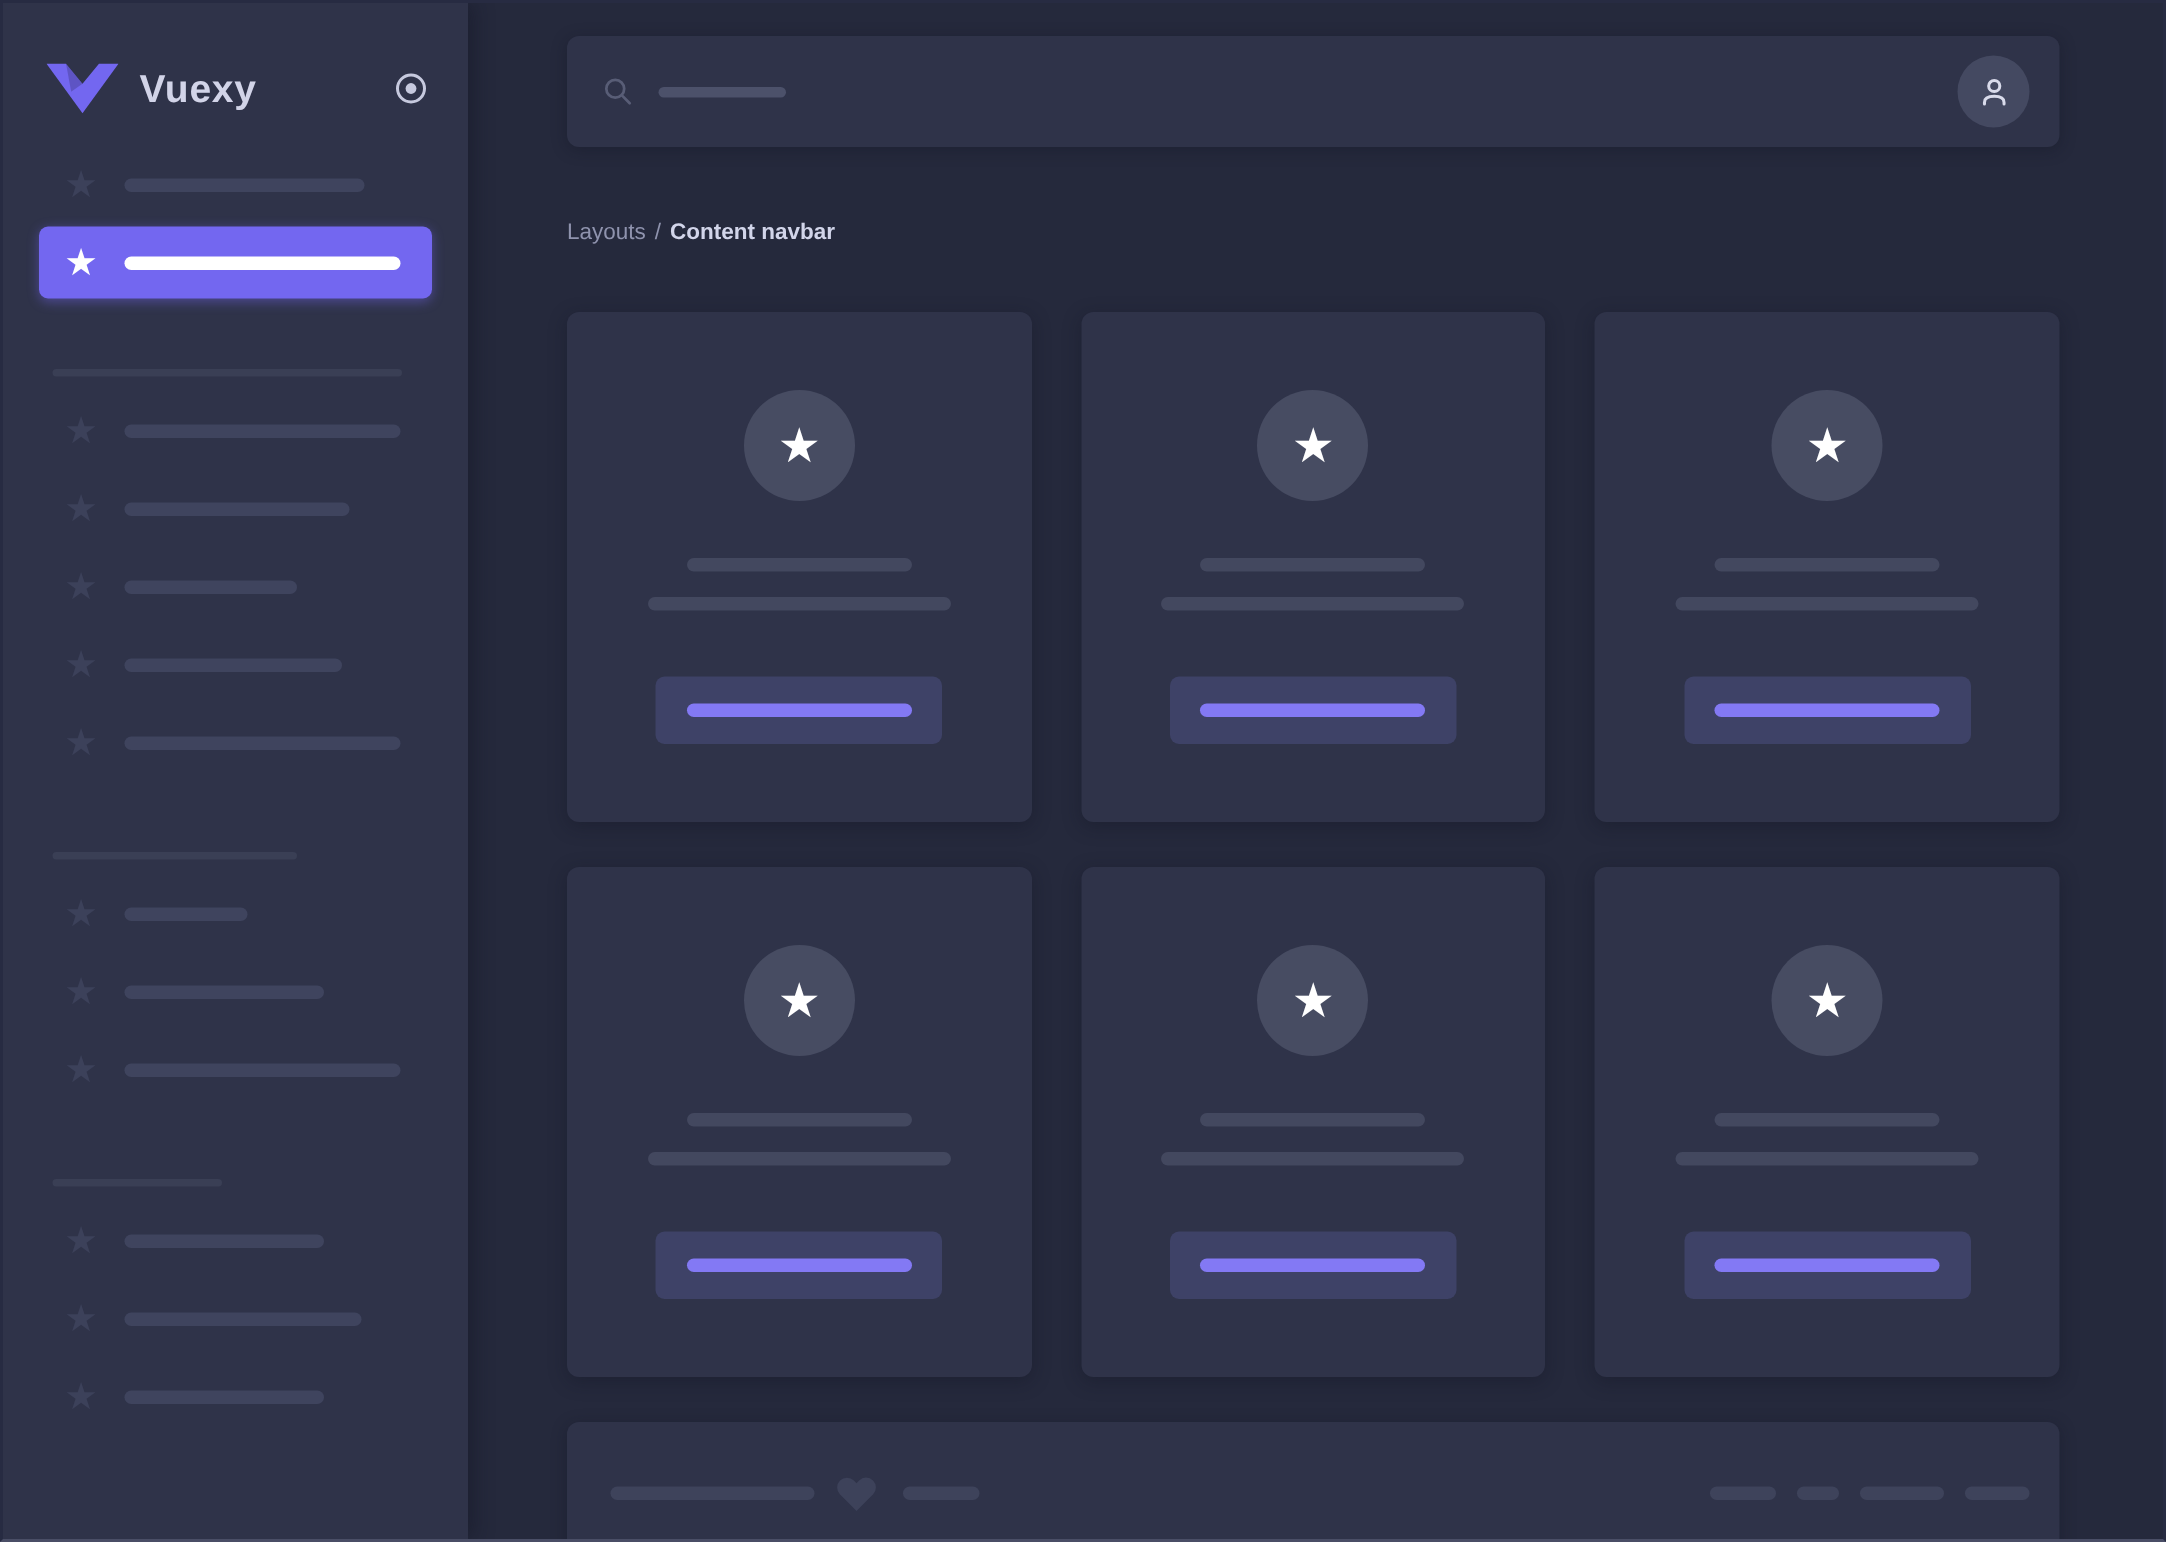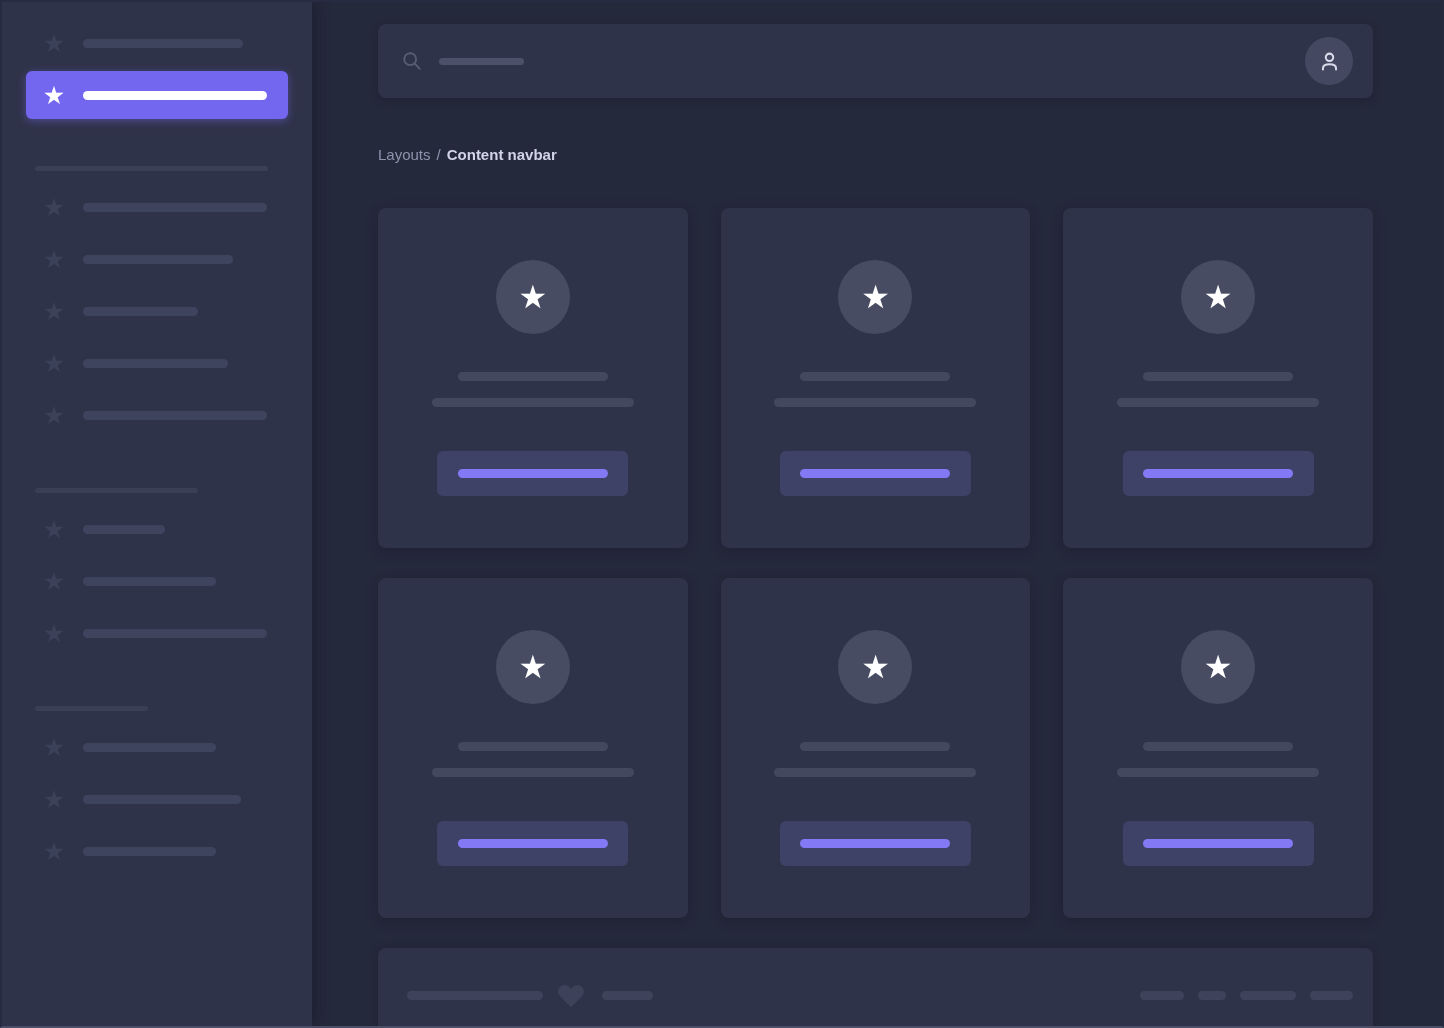--- a/index.html
+++ b/index.html
@@ -63,20 +63,35 @@
   .footer .sk{background:#3e435b;}
   .heart-icon{display:flex;margin:0 16px 0 13px;}
   .footer-right{margin-left:auto;display:flex;align-items:center;gap:14px;}
 </style>
 </head>
 <body>
 
 <div class="page">
 
   <aside class="sidebar">
+    <div class="sidebar-header">
+      <span class="logo">
+        <svg viewBox="0 0 35 24">
+          <polygon points="0,0 9.5,0 17.5,9.7 25.5,0 35,0 17.5,24" fill="#7367f0"></polygon>
+          <polygon points="9.5,0 17.5,9.7 12,13.6" fill="rgba(0,0,0,0.18)"></polygon>
+        </svg>
+      </span>
+      <span class="logo-text">Vuexy</span>
+      <span class="pin">
+        <svg width="24" height="24" viewBox="0 0 24 24">
+          <circle cx="12" cy="12" r="9" fill="none" stroke="#c6c9de" stroke-width="2"></circle>
+          <circle cx="12" cy="12" r="3.6" fill="#c6c9de"></circle>
+        </svg>
+      </span>
+    </div>
     <nav class="menu" id="menu">
         <div class="menu-item">
           <span class="star">★</span>
           <span class="sk" style="width: 160px;"></span>
         </div>
         <div class="menu-item active">
           <span class="star">★</span>
           <span class="sk" style="width: 184px;"></span>
         </div>
         <div class="menu-divider" style="width: 233px;"></div>

